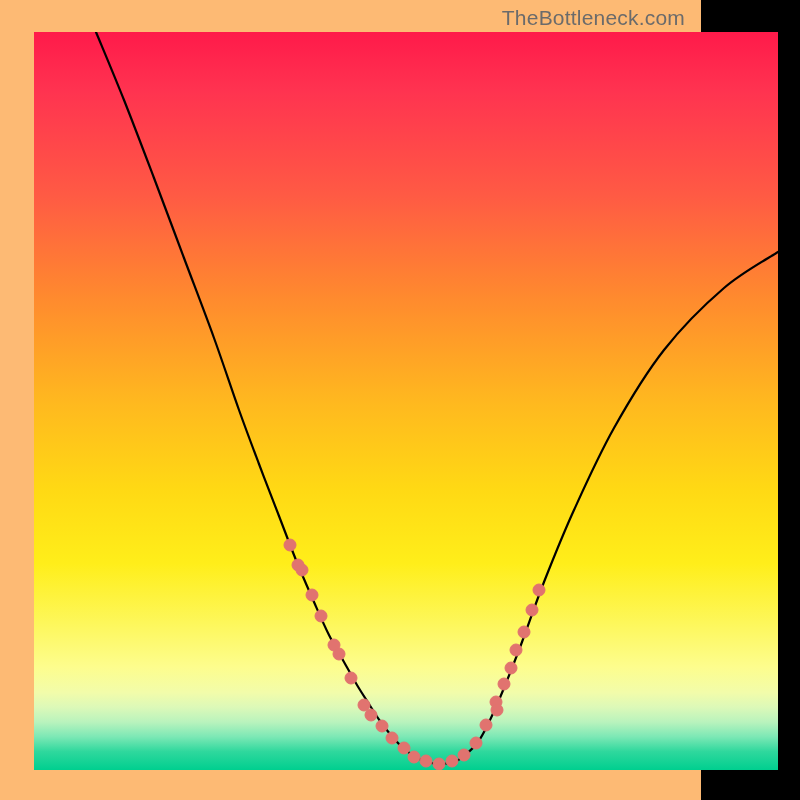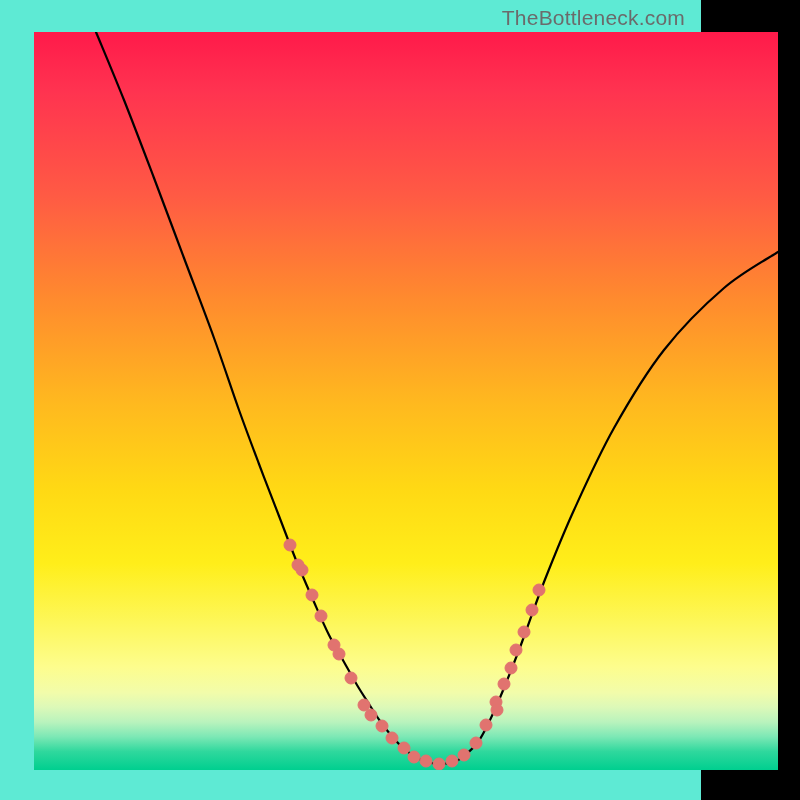--- a/index.html
+++ b/index.html
@@ -10,21 +10,21 @@
     overflow: hidden;
     background: #000;
     font-family: Arial, Helvetica, sans-serif;
   }
   .frame {
     position: absolute;
     left: 0;
     top: 0;
     width: 701px;
     height: 800px;
-    background: #5eead4;
+    background: #fdba74;
   }
   .plot {
     position: absolute;
     left: 34px;
     top: 32px;
     width: 744px;
     height: 738px;
     overflow: hidden;
   }
   .gradient {

